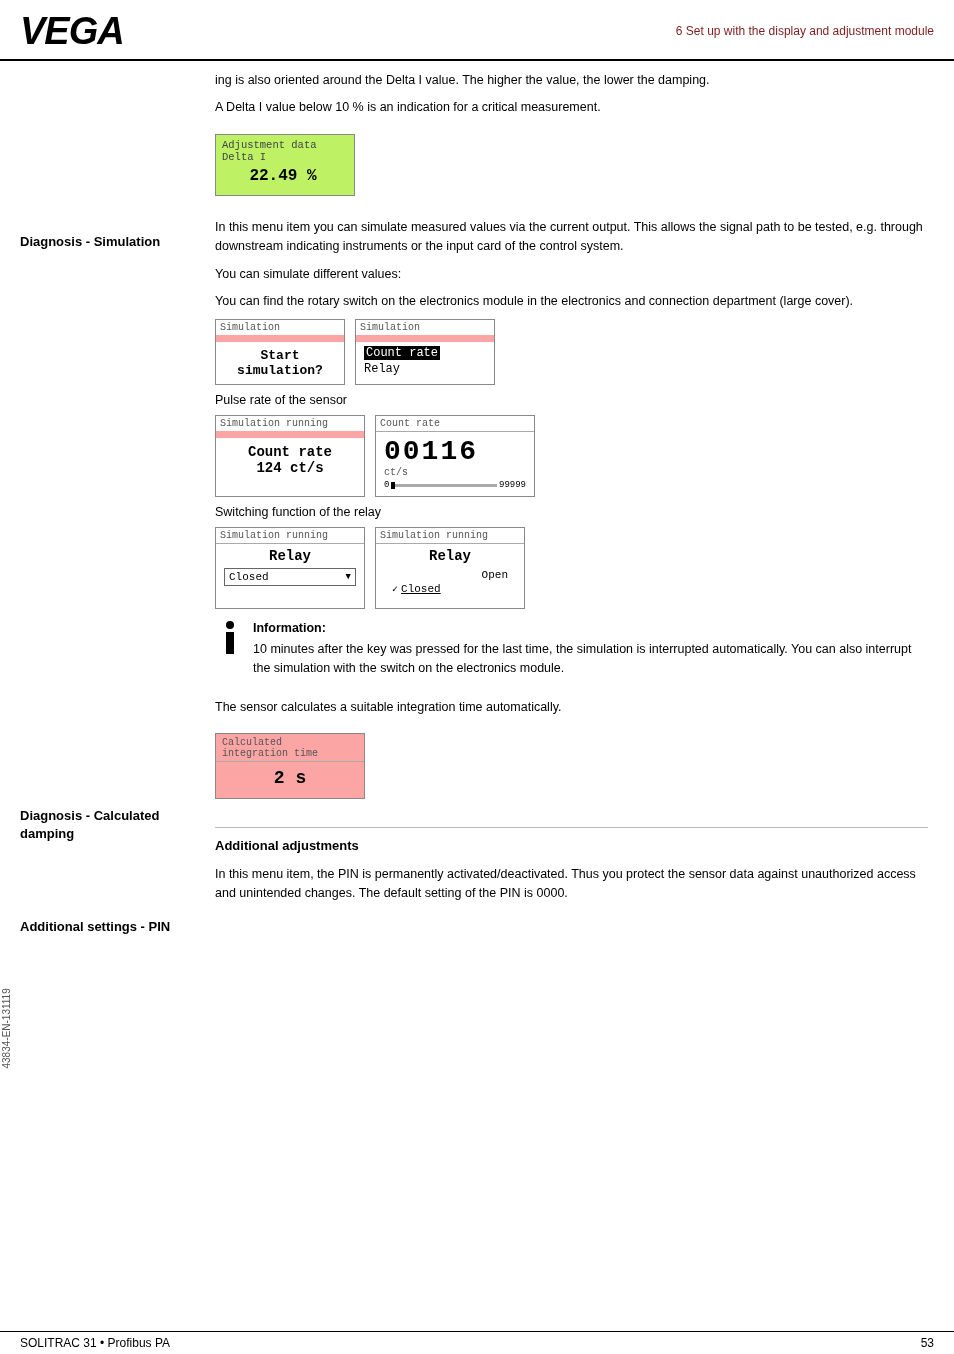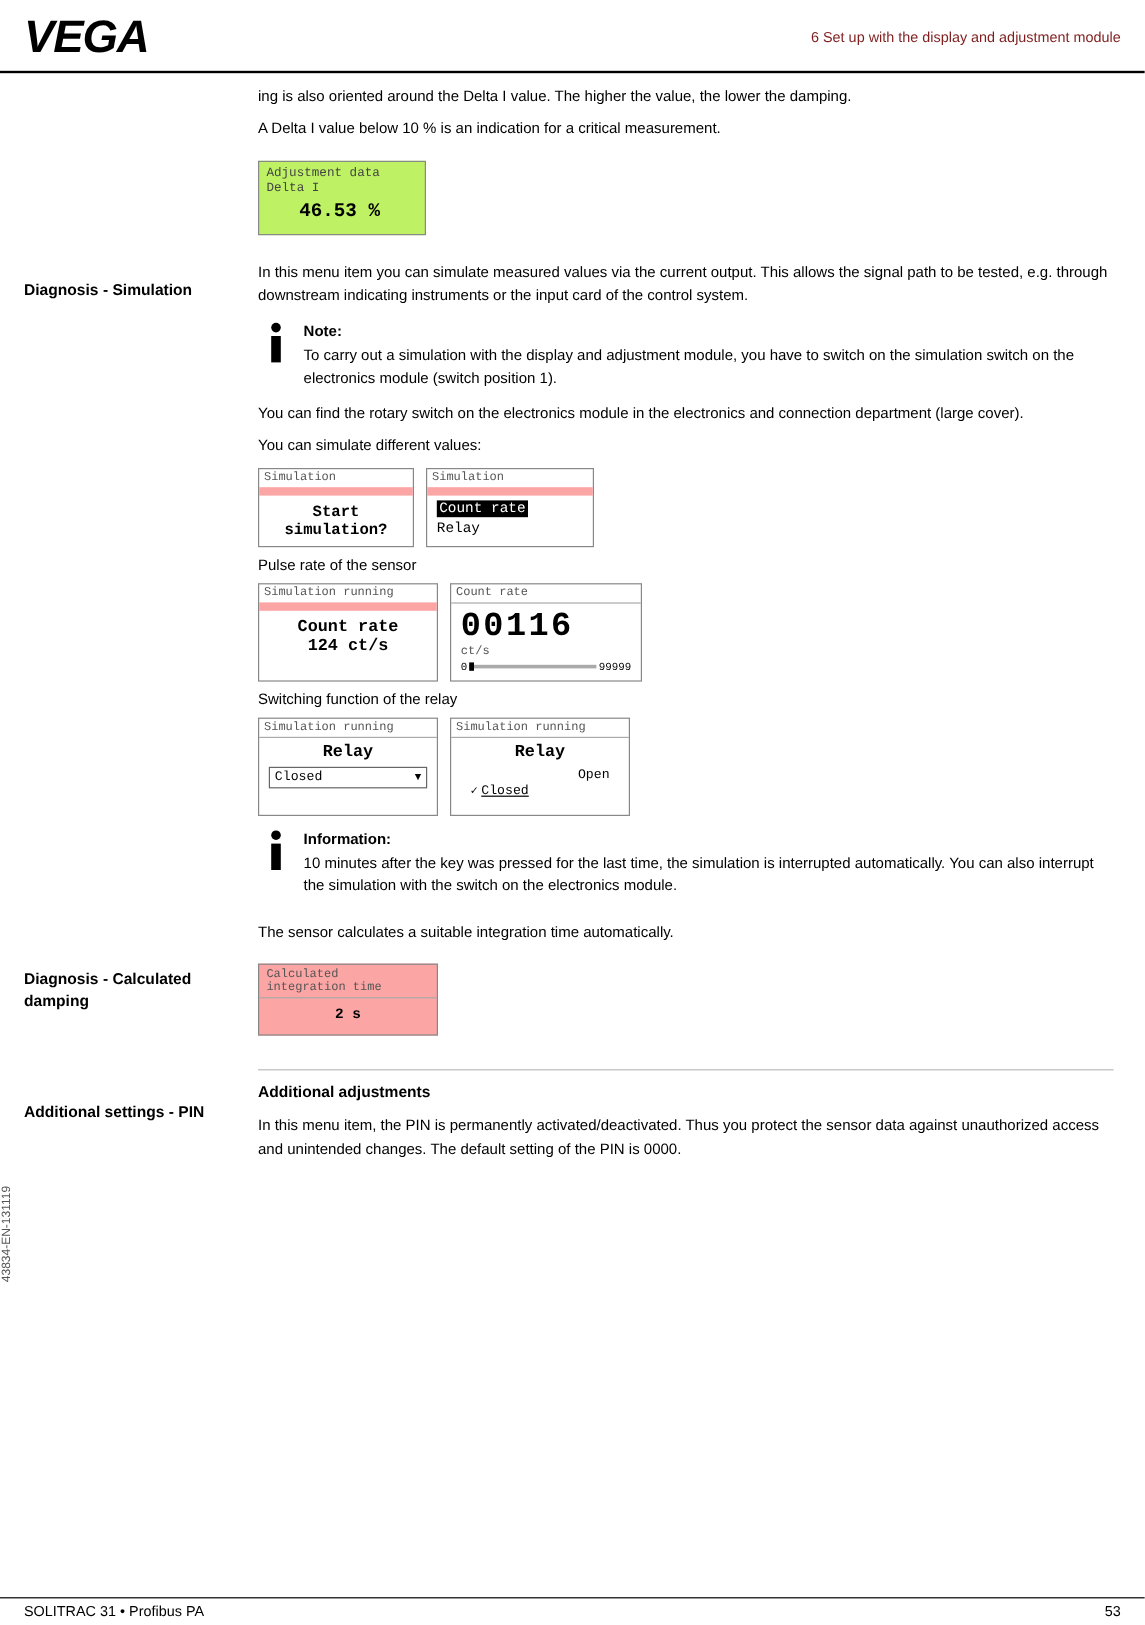--- a/index.html
+++ b/index.html
@@ -260,21 +260,21 @@
     }
     .calc-box .calc-header {
       font-size: 10px;
       color: #555;
       padding: 3px 6px 2px 6px;
       border-bottom: 1px solid #aaa;
     }
     .calc-box .calc-body {
       padding: 6px 10px 10px 10px;
       text-align: center;
-      font-size: 12px;
+      font-size: 18px;
       font-weight: bold;
     }
 
     
     .h-divider {
       border: none;
       border-top: 1px solid #bbb;
       margin: 10px 0;
     }
 
@@ -352,42 +352,32 @@
   <div class="main-content">
 
     
     <p class="para">ing is also oriented around the Delta I value. The higher the value, the lower the damping.</p>
     <p class="para">A Delta I value below 10 % is an indication for a critical measurement.</p>
 
     
     <div class="device-screen">
       <div class="ds-label">Adjustment data</div>
       <div class="ds-label">Delta I</div>
-      <div class="ds-value">46.53 %</div>
+      <div class="ds-value">22.49 %</div>
     </div>
 
     <div style="height:14px;"></div>
 
     
     <p class="para">In this menu item you can simulate measured values via the current output. This allows the signal path to be tested, e.g. through downstream indicating instruments or the input card of the control system.</p>
 
     
-    <div class="note-box">
-      <div class="note-icon">
-        <div class="dot"></div>
-        <div class="stem"></div>
-      </div>
-      <div class="note-content">
-        <div class="note-title">Note:</div>
-        <p>To carry out a simulation with the display and adjustment module, you have to switch on the simulation switch on the electronics module (switch position 1).</p>
-      </div>
-    </div>
-
+
+    <p class="para">You can simulate different values:</p>
     <p class="para">You can find the rotary switch on the electronics module in the electronics and connection department (large cover).</p>
-    <p class="para">You can simulate different values:</p>
 
     
     <div class="sim-row">
 
       <div class="sim-box">
         <div class="sim-header">Simulation</div>
         <div class="sim-body">
           <div>Start</div>
           <div>simulation?</div>
         </div>

